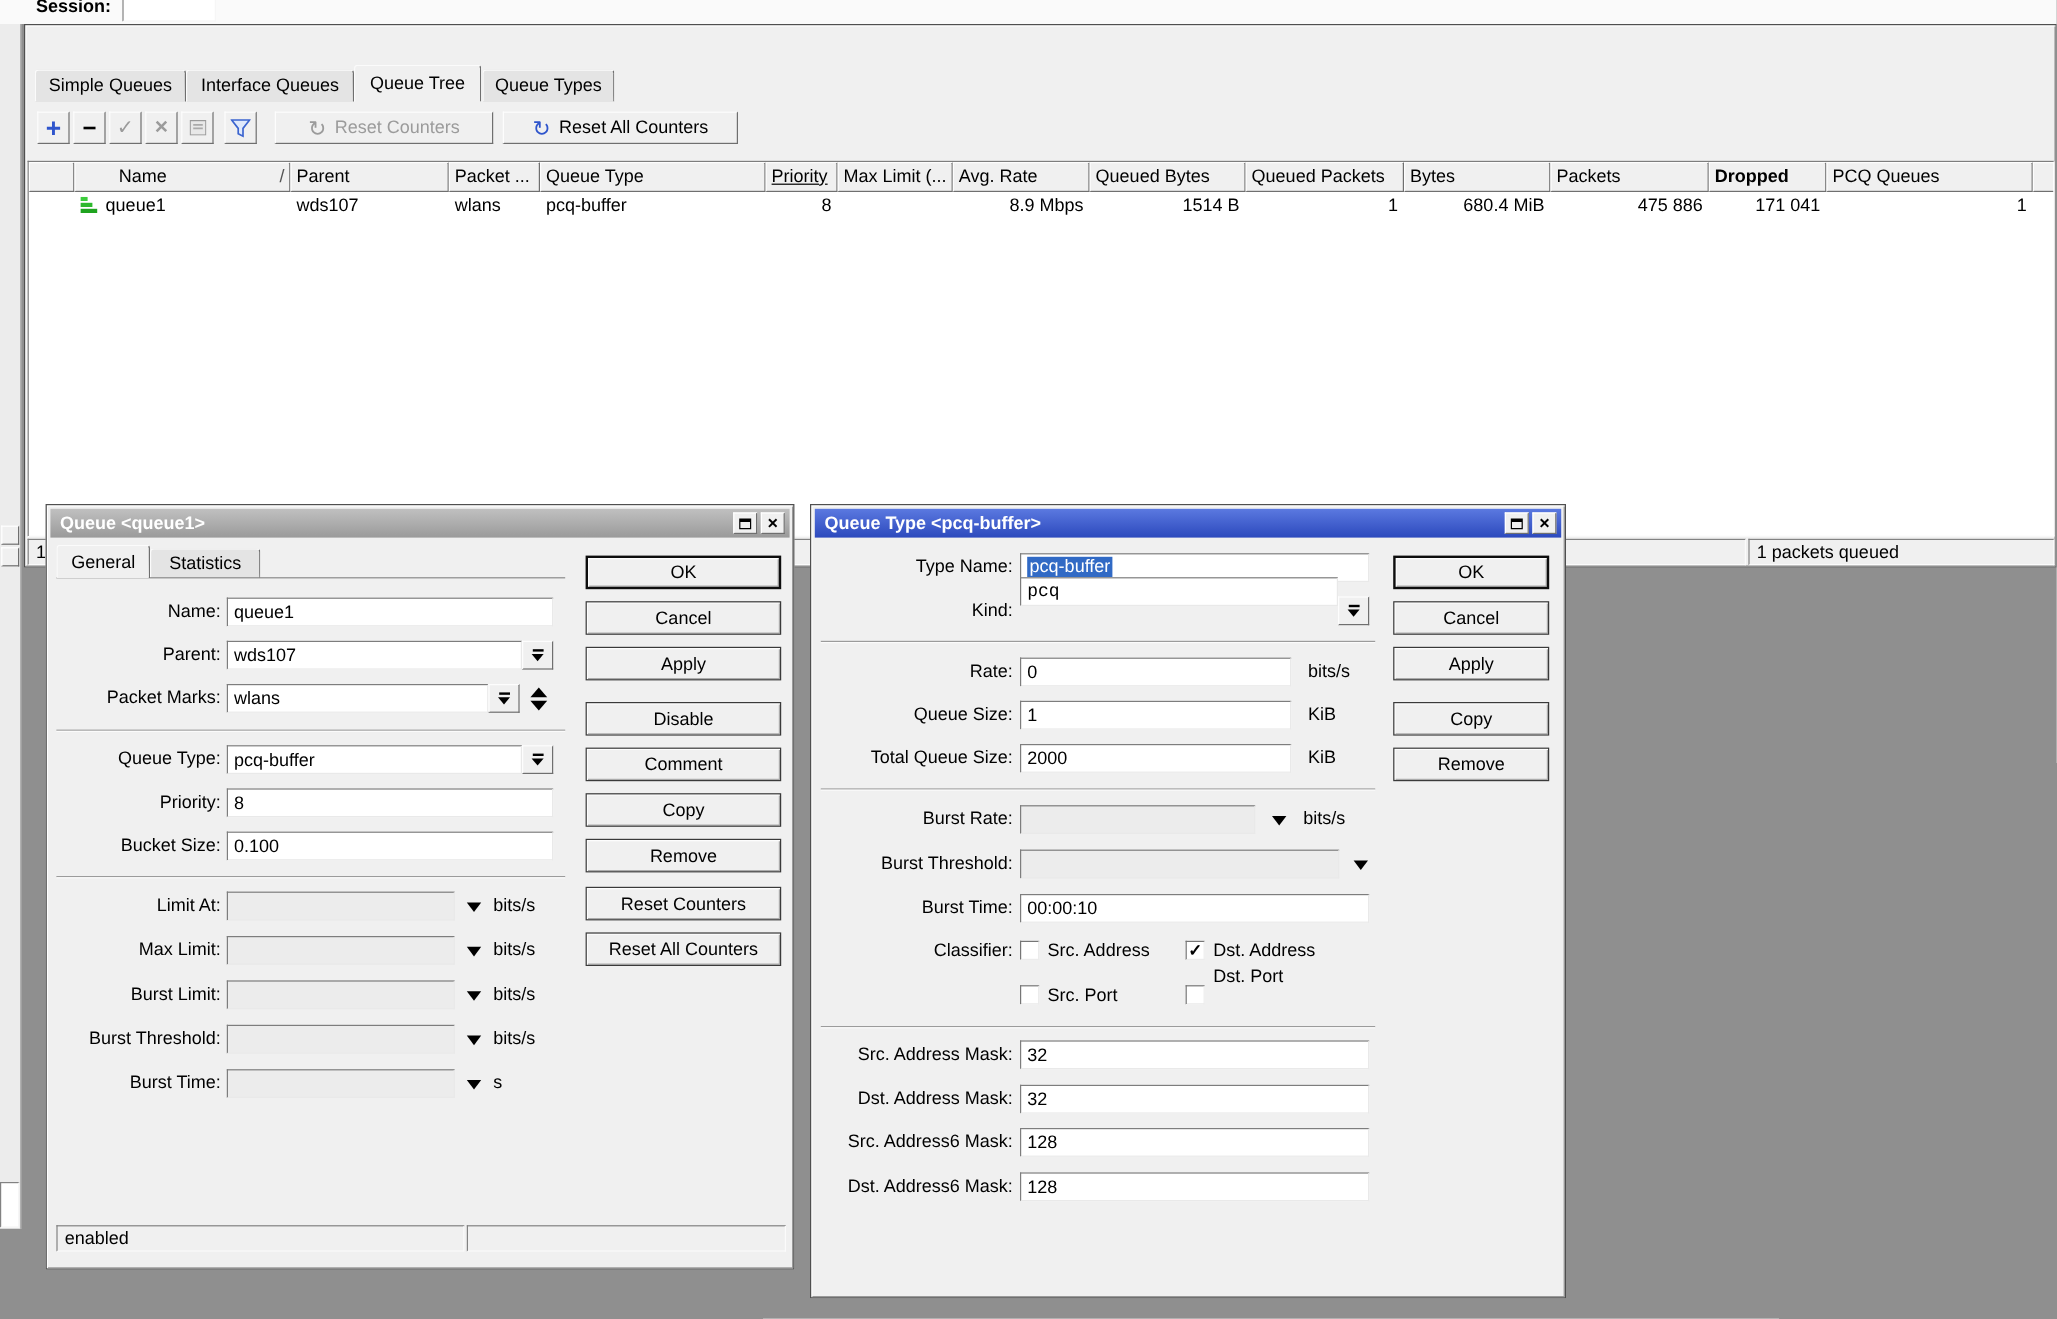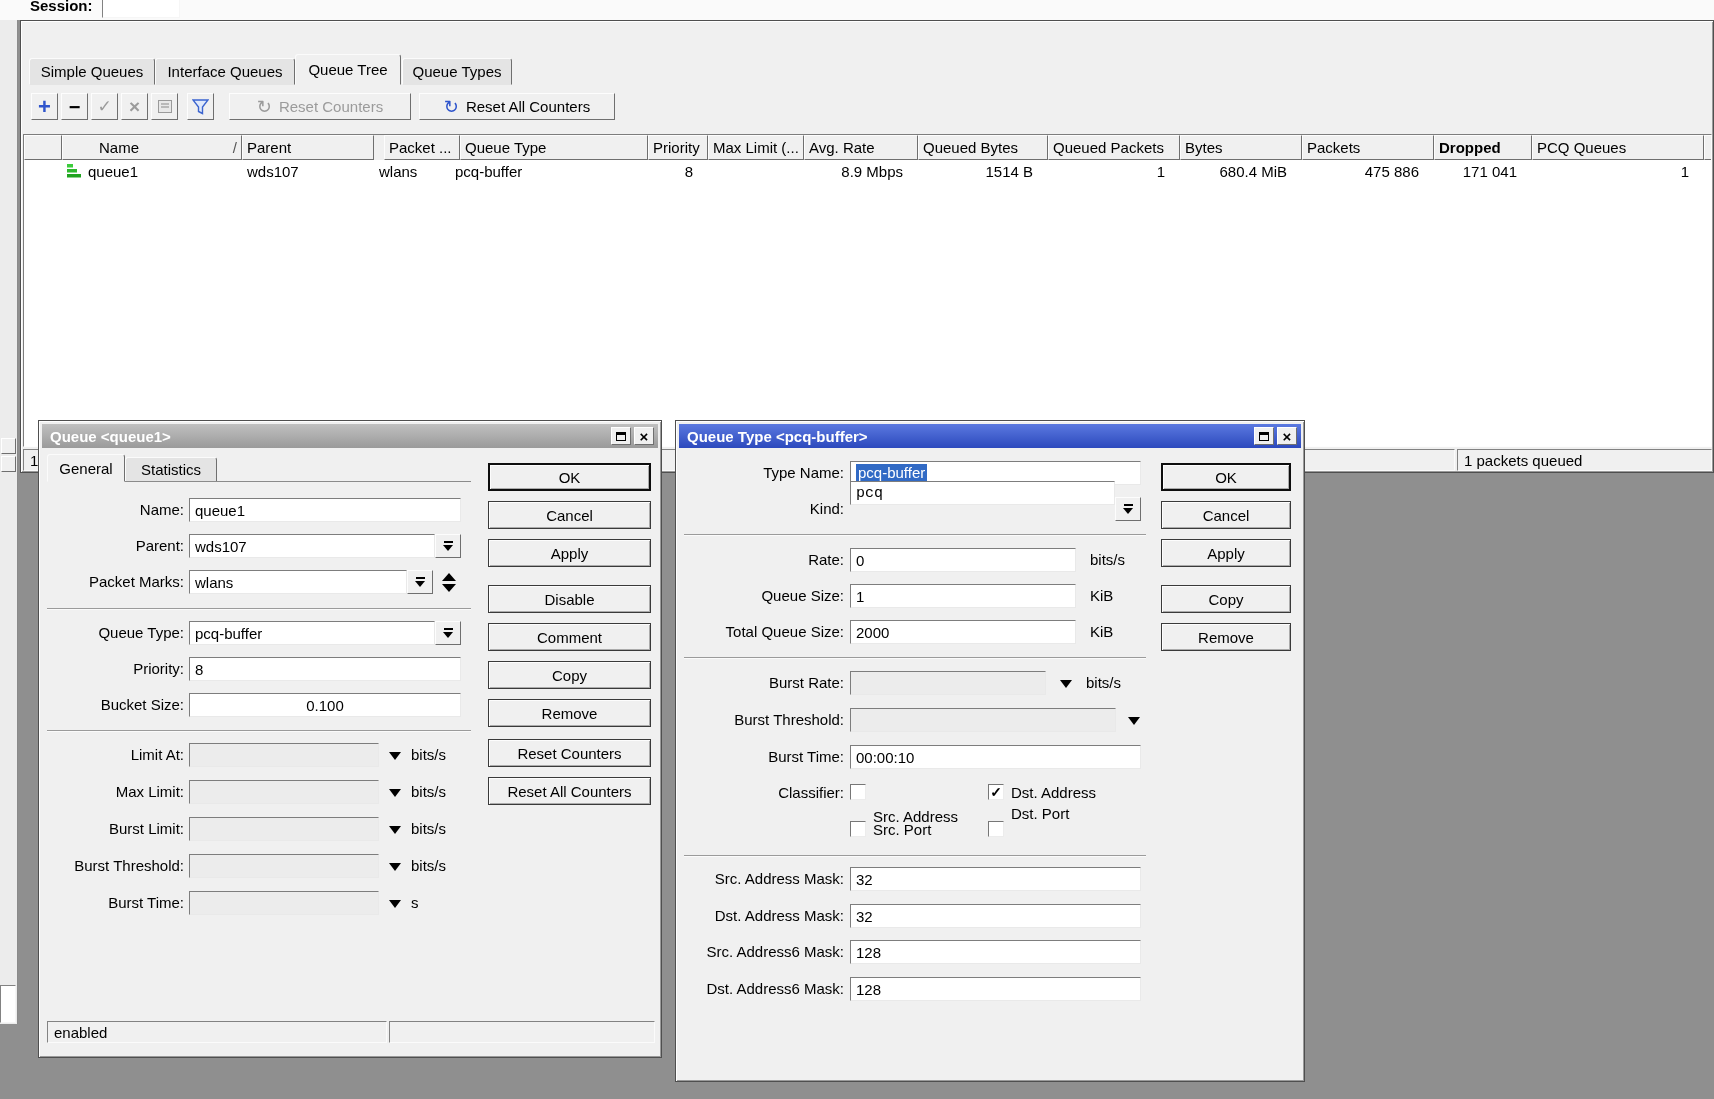--- a/index.html
+++ b/index.html
@@ -134,23 +134,23 @@
     </div>
 
     <div class="list" style="left:2px;top:113px;width:1689px;height:313px;">
       <div class="hrow">
         <div class="hcell" style="width:38px;"></div>
         <div class="hcell" style="width:180px;padding-left:36px;">
           <span>Name</span>
           <span class="abs" style="right:4px;top:3px;color:#555;">/</span>
         </div>
         <div class="hcell" style="width:132px;"><span>Parent</span></div>
-        <div class="hcell" style="width:76px;margin-left:10px;"><span>Packet ...</span></div>
+        <div class="hcell" style="width:76px;"><span>Packet ...</span></div>
         <div class="hcell" style="width:188px;"><span>Queue Type</span></div>
-        <div class="hcell" style="width:60px;"><span>Priority</span></div>
+        <div class="hcell" style="width:60px;text-decoration:underline;"><span>Priority</span></div>
         <div class="hcell" style="width:96px;"><span>Max Limit (...</span></div>
         <div class="hcell" style="width:114px;"><span>Avg. Rate</span></div>
         <div class="hcell" style="width:130px;"><span>Queued Bytes</span></div>
         <div class="hcell" style="width:132px;"><span>Queued Packets</span></div>
         <div class="hcell" style="width:122px;"><span>Bytes</span></div>
         <div class="hcell" style="width:132px;"><span>Packets</span></div>
         <div class="hcell" style="width:98px;font-weight:bold;"><span>Dropped</span></div>
         <div class="hcell" style="width:172px;"><span>PCQ Queues</span></div>
         <div class="hcell" style="flex:1 1 auto;"></div>
       </div>
@@ -232,21 +232,21 @@
     <input class="input" style="left: 150px; top: 200px; width: 246px;" value="pcq-buffer">
     <span class="ddbtn" style="left:396px;top:200px;">
         <span class="dd-bar"></span>
         <span class="dd-tri"></span>
       </span>
 
     <div class="label" style="left:4px;top:236px;width:141px;">Priority:</div>
     <input class="input" style="left: 150px; top: 236px; width: 272px;" value="8">
 
     <div class="label" style="left:4px;top:272px;width:141px;">Bucket Size:</div>
-    <input class="input" style="left: 150px; top: 272px; width: 272px; text-align: center;" value="0.100">
+    <input class="input" style="left: 150px; top: 272px; width: 272px;" value="0.100">
 
     <div class="sep" style="left:8px;top:309px;width:424px;"></div>
 
     <div class="label" style="left:4px;top:322px;width:141px;">Limit At:</div>
     <div class="input disabled" style="left:150px;top:322px;width:190px;"></div>
     <span class="tri" style="left:350px;top:331px;"></span>
     <div class="unit" style="left:372px;top:322px;">bits/s</div>
 
     <div class="label" style="left:4px;top:359px;width:141px;">Max Limit:</div>
     <div class="input disabled" style="left:150px;top:359px;width:190px;"></div>
@@ -330,21 +330,21 @@
 
     <div class="label" style="left:4px;top:287px;width:164px;">Burst Threshold:</div>
     <div class="input disabled" style="left:174px;top:287px;width:266px;"></div>
     <span class="tri" style="left:452px;top:296px;"></span>
 
     <div class="label" style="left:4px;top:324px;width:164px;">Burst Time:</div>
     <input class="input" style="left: 174px; top: 324px; width: 291px;" value="00:00:10">
 
     <div class="label" style="left:4px;top:360px;width:164px;">Classifier:</div>
     <span class="cb" style="left:174px;top:363px;"></span>
-    <div class="unit" style="left:197px;top:360px;margin-top:24px;">Src. Address</div>
+    <div class="unit" style="left:197px;top:360px;">Src. Address</div>
     <span class="cb" style="left:312px;top:363px;">
         <span>✓</span>
       </span>
     <div class="unit" style="left:335px;top:360px;">Dst. Address</div>
     <span class="cb" style="left:174px;top:400px;"></span>
     <div class="unit" style="left:197px;top:397px;">Src. Port</div>
     <span class="cb" style="left:312px;top:400px;"></span>
     <div class="unit" style="left:335px;top:381px;">Dst. Port</div>
 
     <div class="sep" style="left:8px;top:434px;width:462px;"></div>

